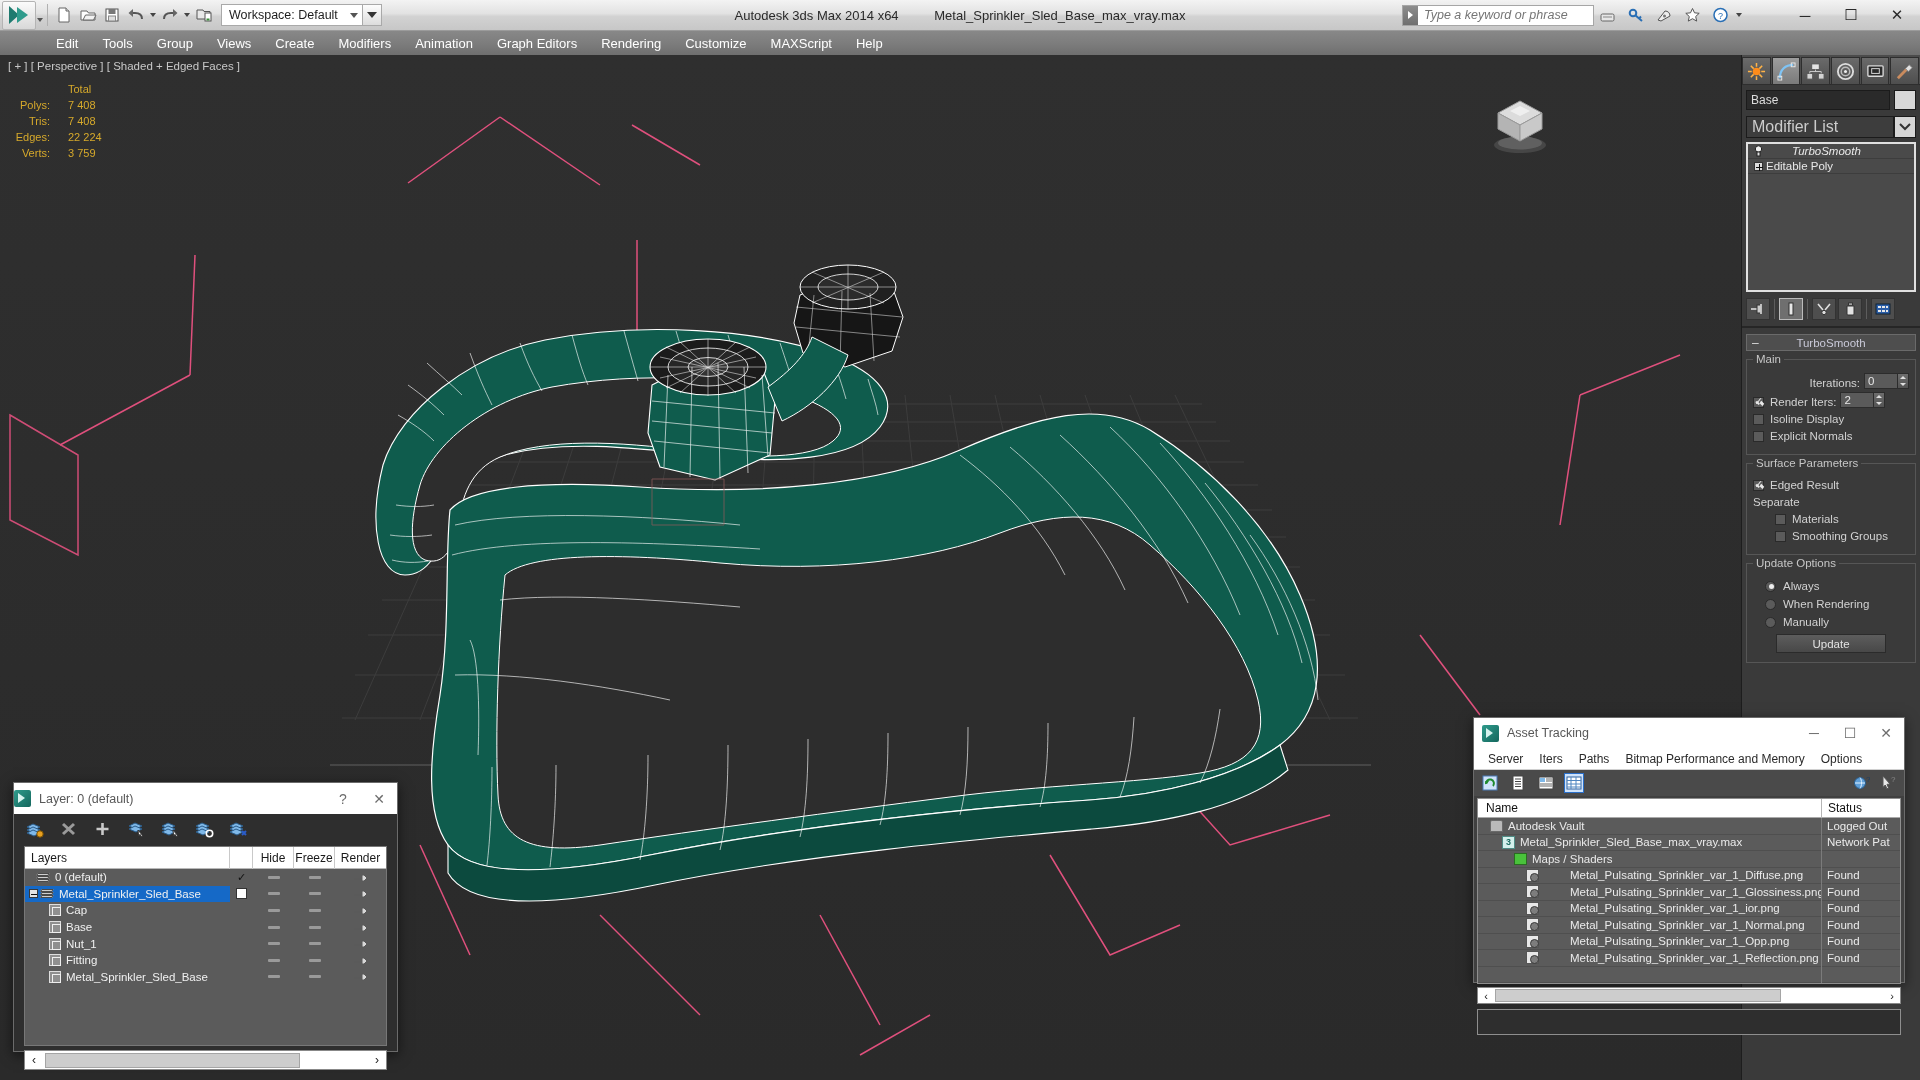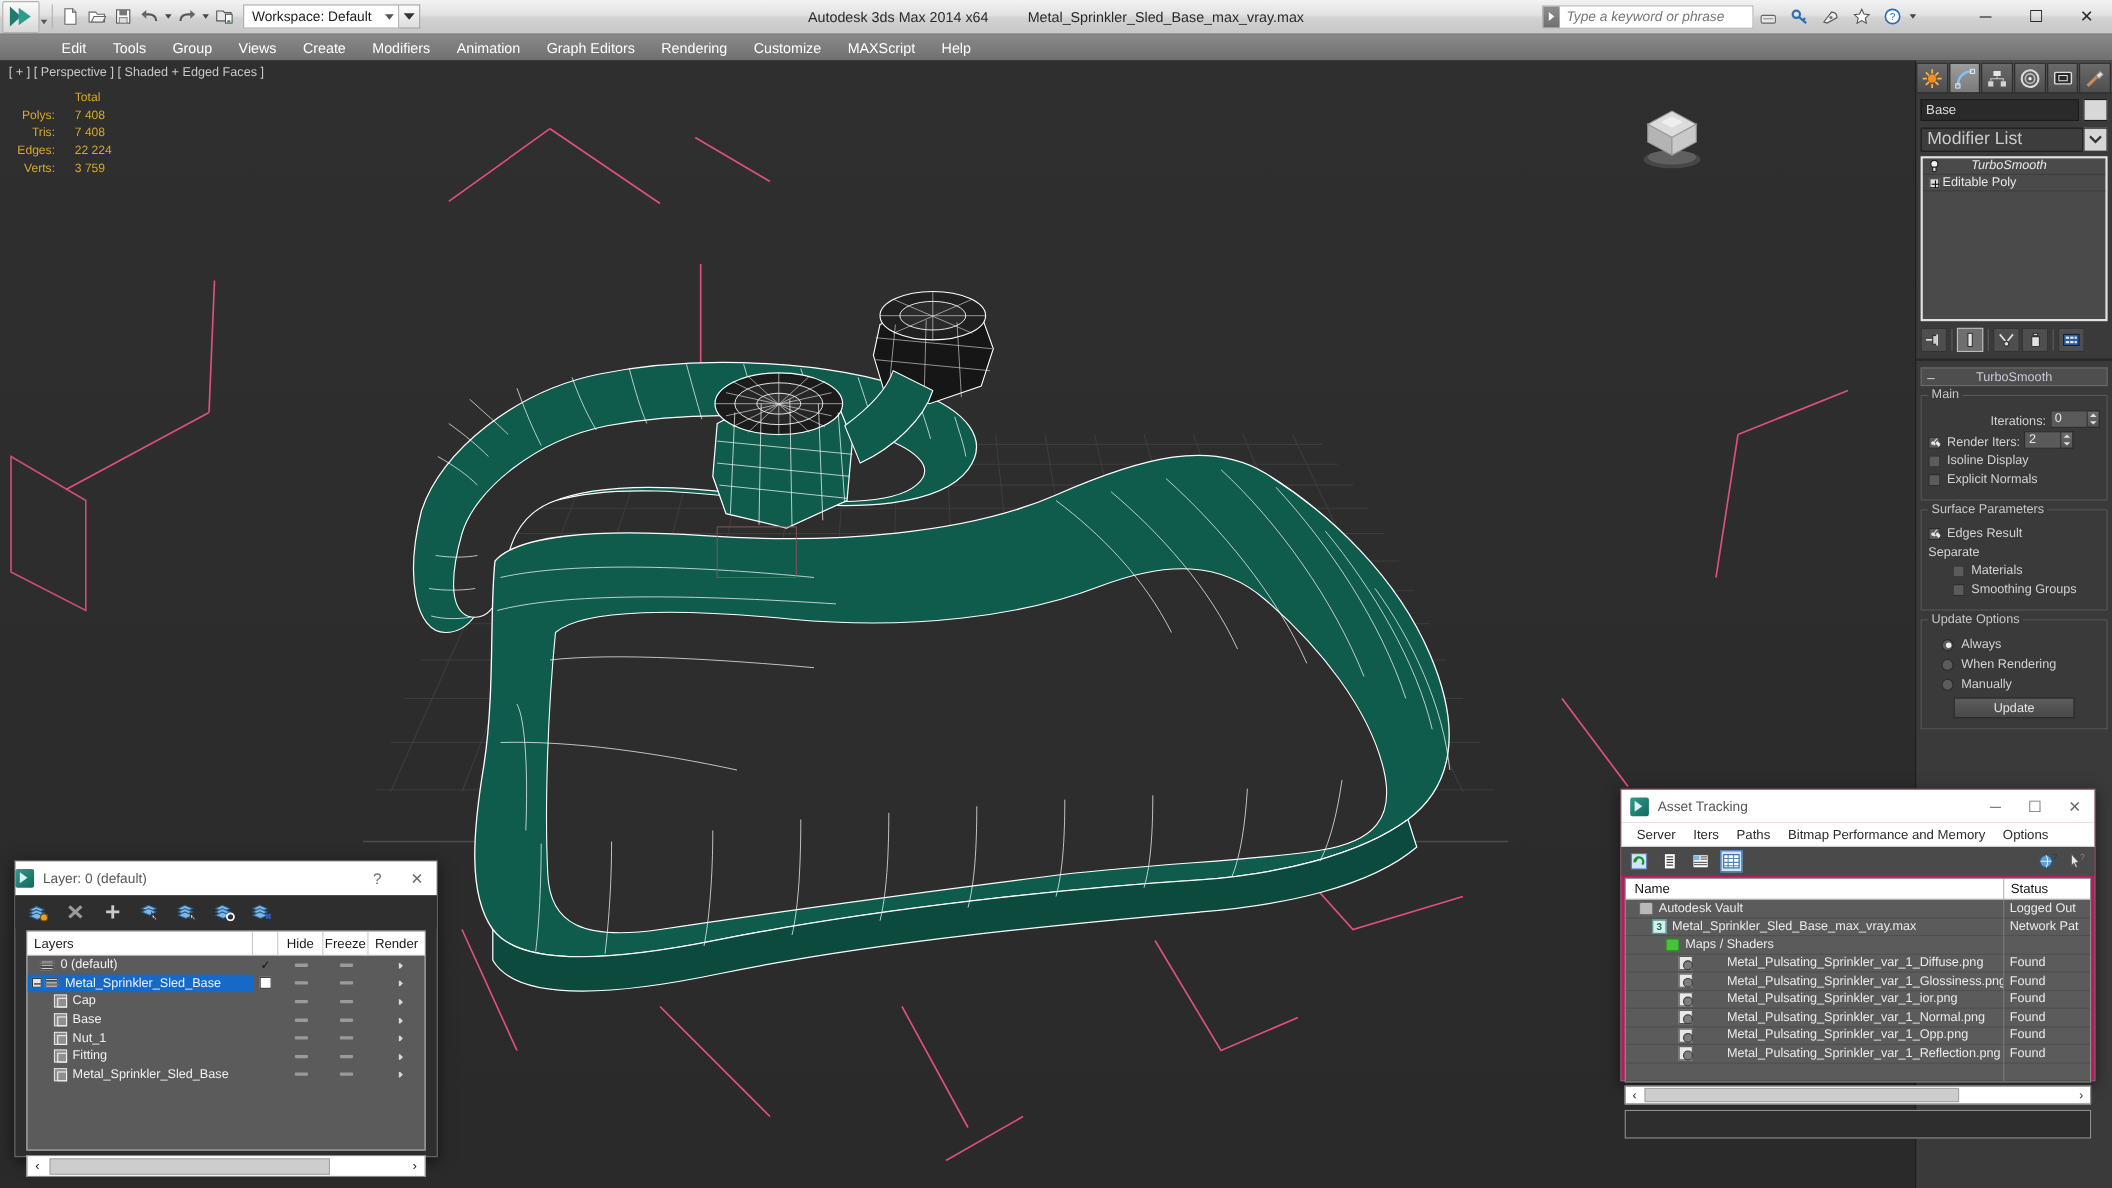--- a/index.html
+++ b/index.html
@@ -173,21 +173,21 @@
   .objIcon:after{content:"";position:absolute;left:2px;top:2px;width:7px;height:7px;border:1px solid #efefef;}
   .expbox{width:9px;height:9px;background:#e4e4e4;border:1px solid #3a3a3a;position:relative;margin-right:3px;flex:none;}
   .expbox:before{content:"";position:absolute;left:1px;top:3.5px;width:6px;height:1px;background:#111;}
   .chkSquare{width:11px;height:11px;background:#fff;border:1px solid #333;}
   .ldScroll{margin:4px 10px 0 10px;height:20px;background:#fff;border:1px solid #888;display:flex;align-items:center;}
   .ldScroll .arr{width:18px;text-align:center;font-size:12px;color:#222;cursor:pointer;}
   .ldScroll .thumb{height:15px;background:#cdcdcd;border:1px solid #a5a5a5;flex:0 0 255px;margin:0 2px;cursor:pointer;}
   .ldScroll .track{flex:1;}
 
   
-  #assetDlg{position:absolute;left:1473px;top:717px;width:432px;height:266px;background:#be185d;
+  #assetDlg{position:absolute;left:1473px;top:717px;width:432px;height:266px;background:#404040;
     border:1px solid #6b6b6b;box-shadow:0 3px 12px rgba(0,0,0,.5);}
   .atHdr{height:30px;background:#fff;display:flex;align-items:center;padding-left:8px;}
   .atMenu{height:22px;background:#fff;display:flex;align-items:center;padding-left:6px;
     font-size:12px;color:#2b2b2b;border-bottom:1px solid #d0d0d0;}
   .atMenu span{padding:2px 8px;cursor:pointer;}
   .atTb{height:26px;background:#4a4a4a;display:flex;align-items:center;padding:0 6px;gap:8px;}
   .atTbBtn{width:20px;height:20px;display:flex;align-items:center;justify-content:center;cursor:pointer;
     border:1px solid transparent;}
   .atTbBtn.on{border-color:#2a6fc9;background:#cfe3fb;}
   .atGrid{margin:2px 3px 0 3px;border:1px solid #8e8e8e;background:#5b5b5b;}
@@ -725,21 +725,21 @@
       <div class="cbrow">
         <span class="cbox"></span>
         <span>Explicit Normals</span>
       </div>
     </div>
 
     <div class="grp">
       <div class="gtitle">Surface Parameters</div>
       <div class="cbrow">
         <span class="cbox ck"></span>
-        <span>Edges Result</span>
+        <span>Edged Result</span>
       </div>
       <div style="font-size:11.5px;color:#d2d2d2;margin:4px 0 2px 0;">Separate</div>
       <div class="cbrow" style="margin-left:22px;">
         <span class="cbox"></span>
         <span>Materials</span>
       </div>
       <div class="cbrow" style="margin-left:22px;">
         <span class="cbox"></span>
         <span>Smoothing Groups</span>
       </div>

